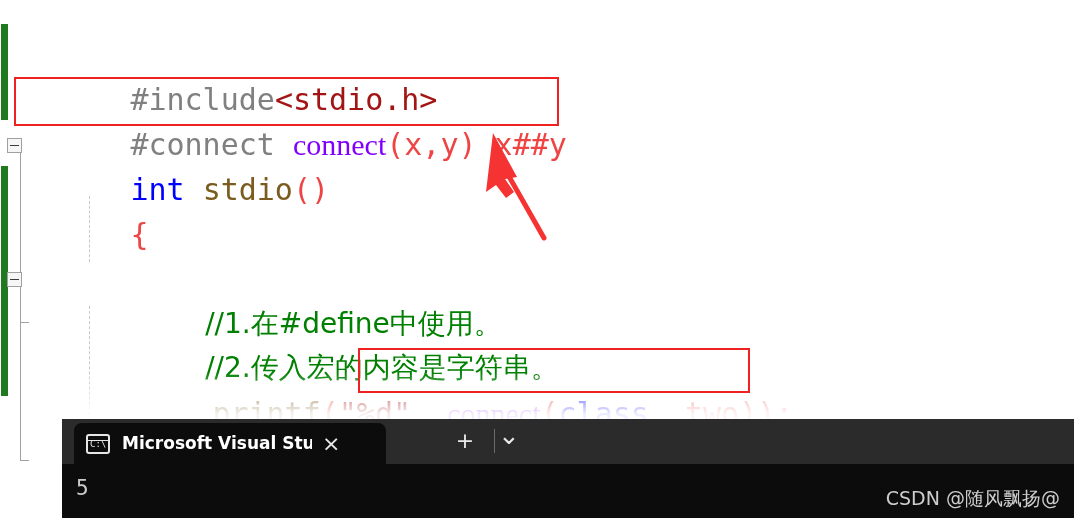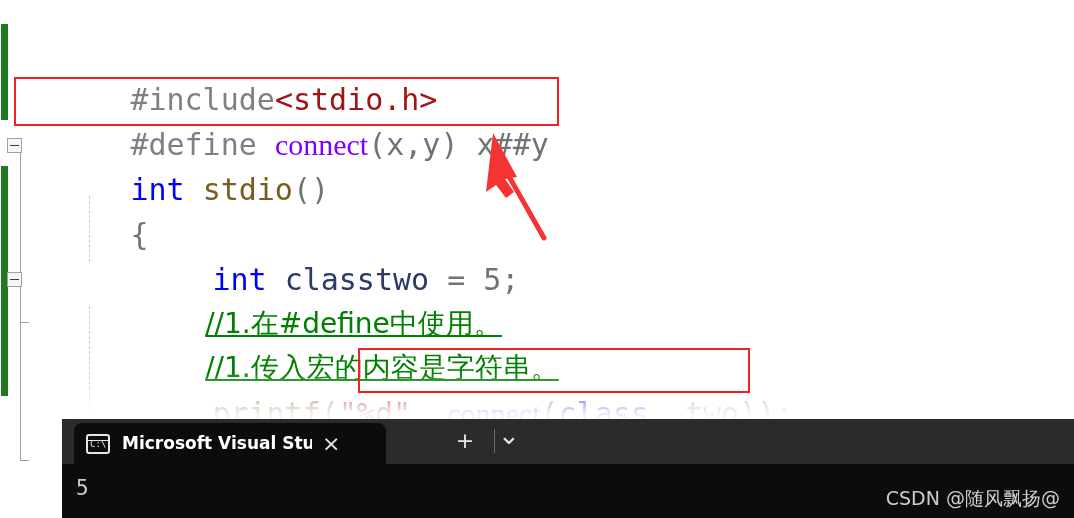--- a/index.html
+++ b/index.html
@@ -79,23 +79,23 @@
     letter-spacing: 0px;
   }
   .ind1 { left: 104px; }
 
   .tok-pp      { color: #808080; }
   .tok-str-inc { color: #a31515; }
   .tok-macro   { color: #8000ff; font-family: Liberation Serif, serif; }
   .tok-kw      { color: #0000ff; }
   .tok-fn      { color: #7a5c1e; }
   .tok-var     { color: #2b3a67; }
-  .tok-plain   { color: #737373; }
+  .tok-plain   { color: #ef4444; }
   .tok-string  { color: #a31515; }
-  .tok-comment { color: #008000; font-family: "DejaVu Sans", "Liberation Sans", sans-serif; text-decoration: underline; }
+  .tok-comment { color: #008000; font-family: "DejaVu Sans", "Liberation Sans", sans-serif; }
   .tok-kw2     { color: #8000ff; }
 
   
   .line-band {
     position: absolute;
     left: 28px;
     height: 36px;
     background: #f2f3fb;
     border-top: 1px solid #dfe2f3;
     border-bottom: 1px solid #dfe2f3;
@@ -250,41 +250,38 @@
     <div class="indent-guide" style="left:89px;top:196px;height:66px;"></div>
     <div class="indent-guide" style="left:89px;top:306px;height:154px;"></div>
 
     <div class="line-band" style="top:264px;"></div>
 
     <div class="line" style="top:34px;">
       <span class="tok-pp">#include</span><span class="tok-str-inc">&lt;stdio.h&gt;</span>
     </div>
 
     <div class="line" style="top:79px;">
-      <span class="tok-pp">#define </span><span class="tok-macro">connect</span><span class="tok-plain">(x,y) x##y</span>
+      <span class="tok-pp">#connect </span><span class="tok-macro">connect</span><span class="tok-plain">(x,y) x##y</span>
     </div>
 
     <div class="line" style="top:124px;">
       <span class="tok-kw">int</span><span class="tok-plain"> </span><span class="tok-fn">stdio</span><span class="tok-plain">()</span>
     </div>
 
     <div class="line" style="top:169px;">
       <span class="tok-plain">{</span>
     </div>
 
-    <div class="line ind1" style="top:214px;">
-      <span class="tok-kw">int</span><span class="tok-plain"> </span><span class="tok-var">classtwo</span><span class="tok-plain"> = 5;</span>
-    </div>
 
     <div class="line ind1" style="top:258px;font-size:28px;">
       <span class="tok-comment">//1.在#define中使用。</span>
     </div>
 
     <div class="line ind1" style="top:302px;font-size:28px;">
-      <span class="tok-comment">//1.传入宏的内容是字符串。</span>
+      <span class="tok-comment">//2.传入宏的内容是字符串。</span>
     </div>
 
     <div class="line ind1" style="top:348px;">
       <span class="tok-fn">printf</span><span class="tok-plain">(</span><span class="tok-string">"%d"</span><span class="tok-plain">, </span><span class="tok-macro">connect</span><span class="tok-plain">(</span><span class="tok-kw">class</span><span class="tok-plain">, </span><span class="tok-plain">two</span><span class="tok-plain">));</span>
     </div>
 
     <div class="line ind1" style="top:393px;">
       <span class="tok-kw2">return</span><span class="tok-plain"> 0;</span>
     </div>
 

